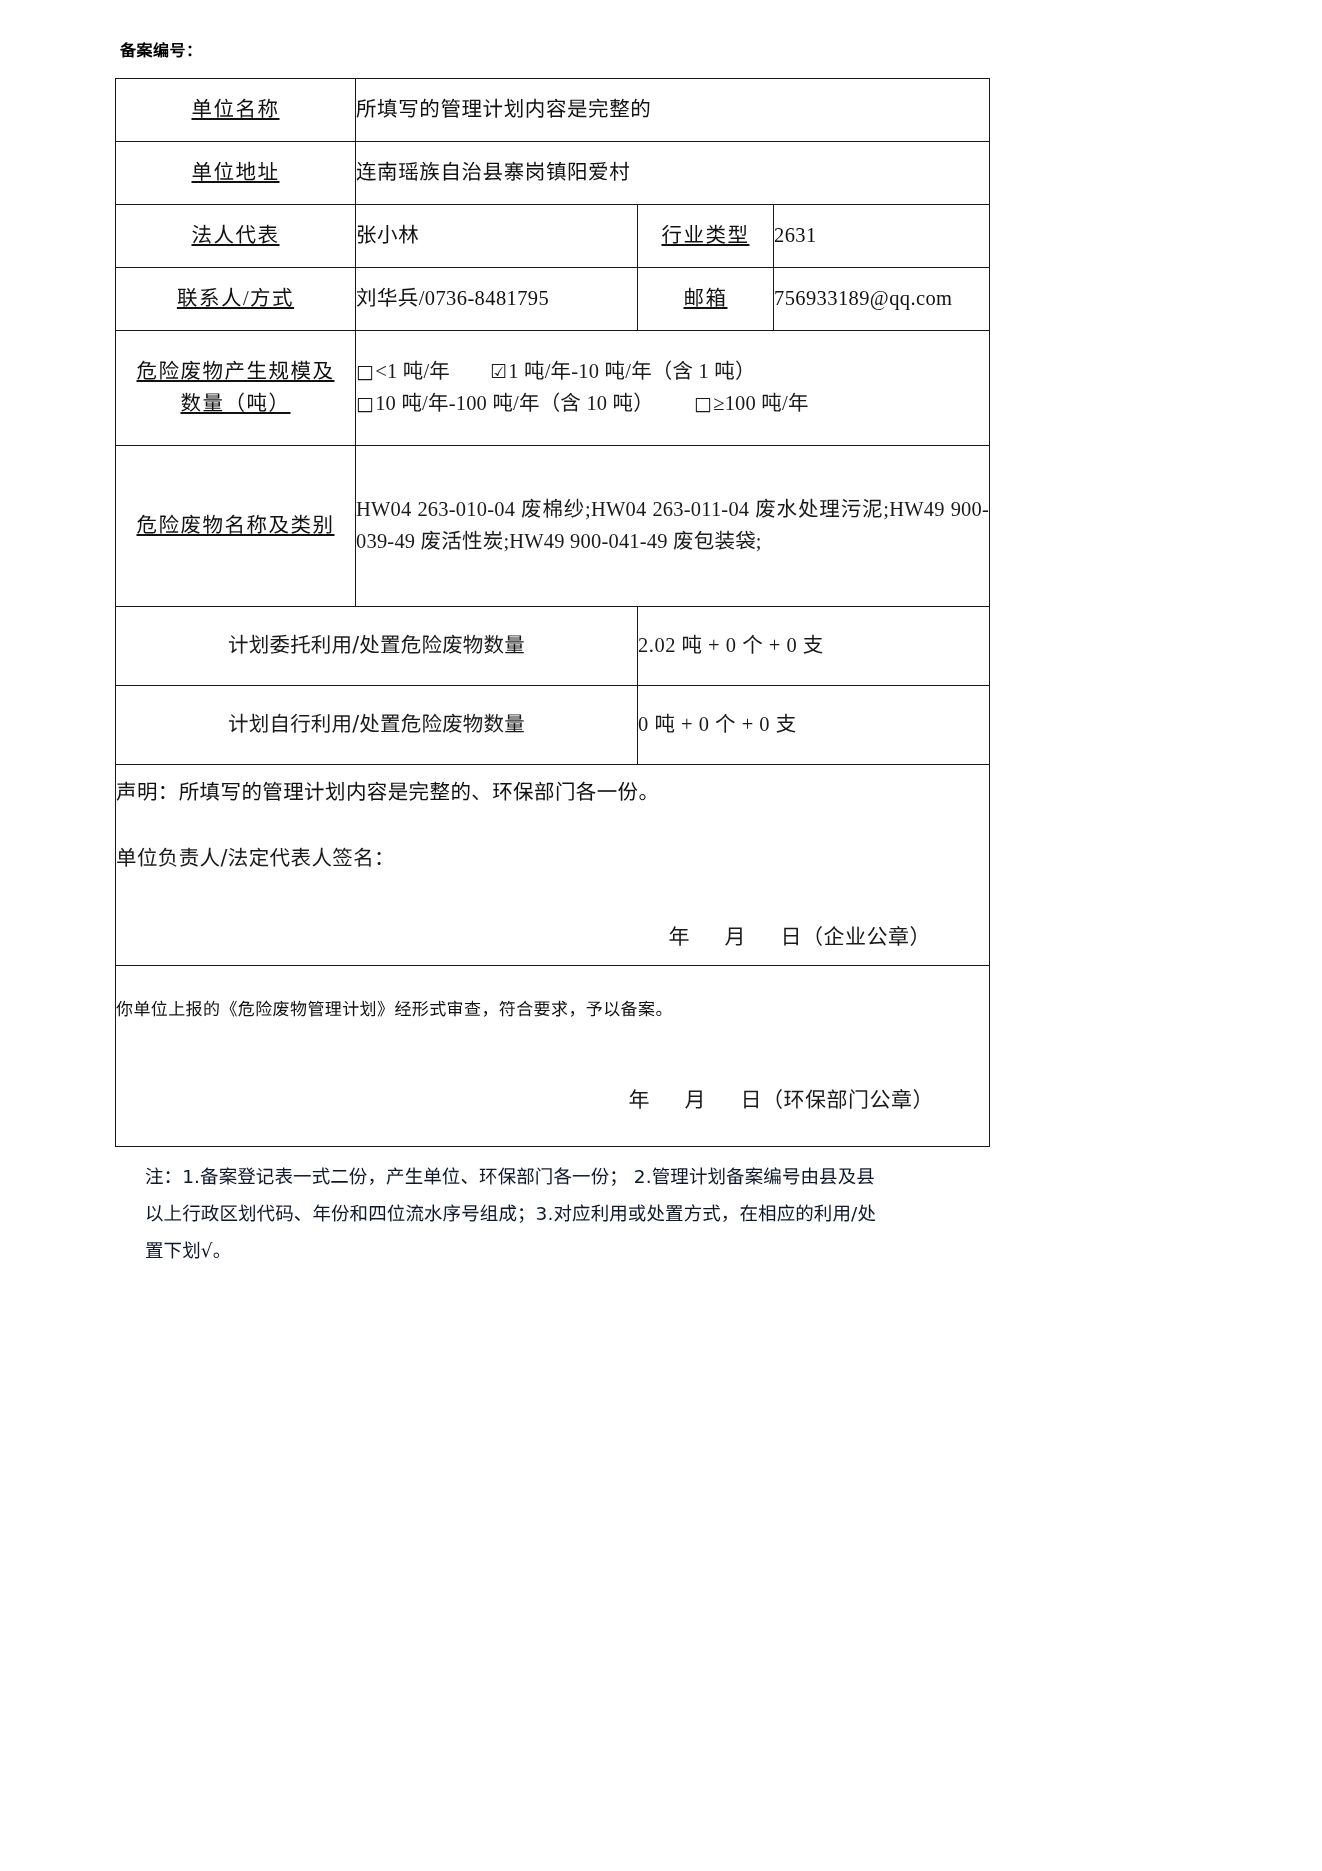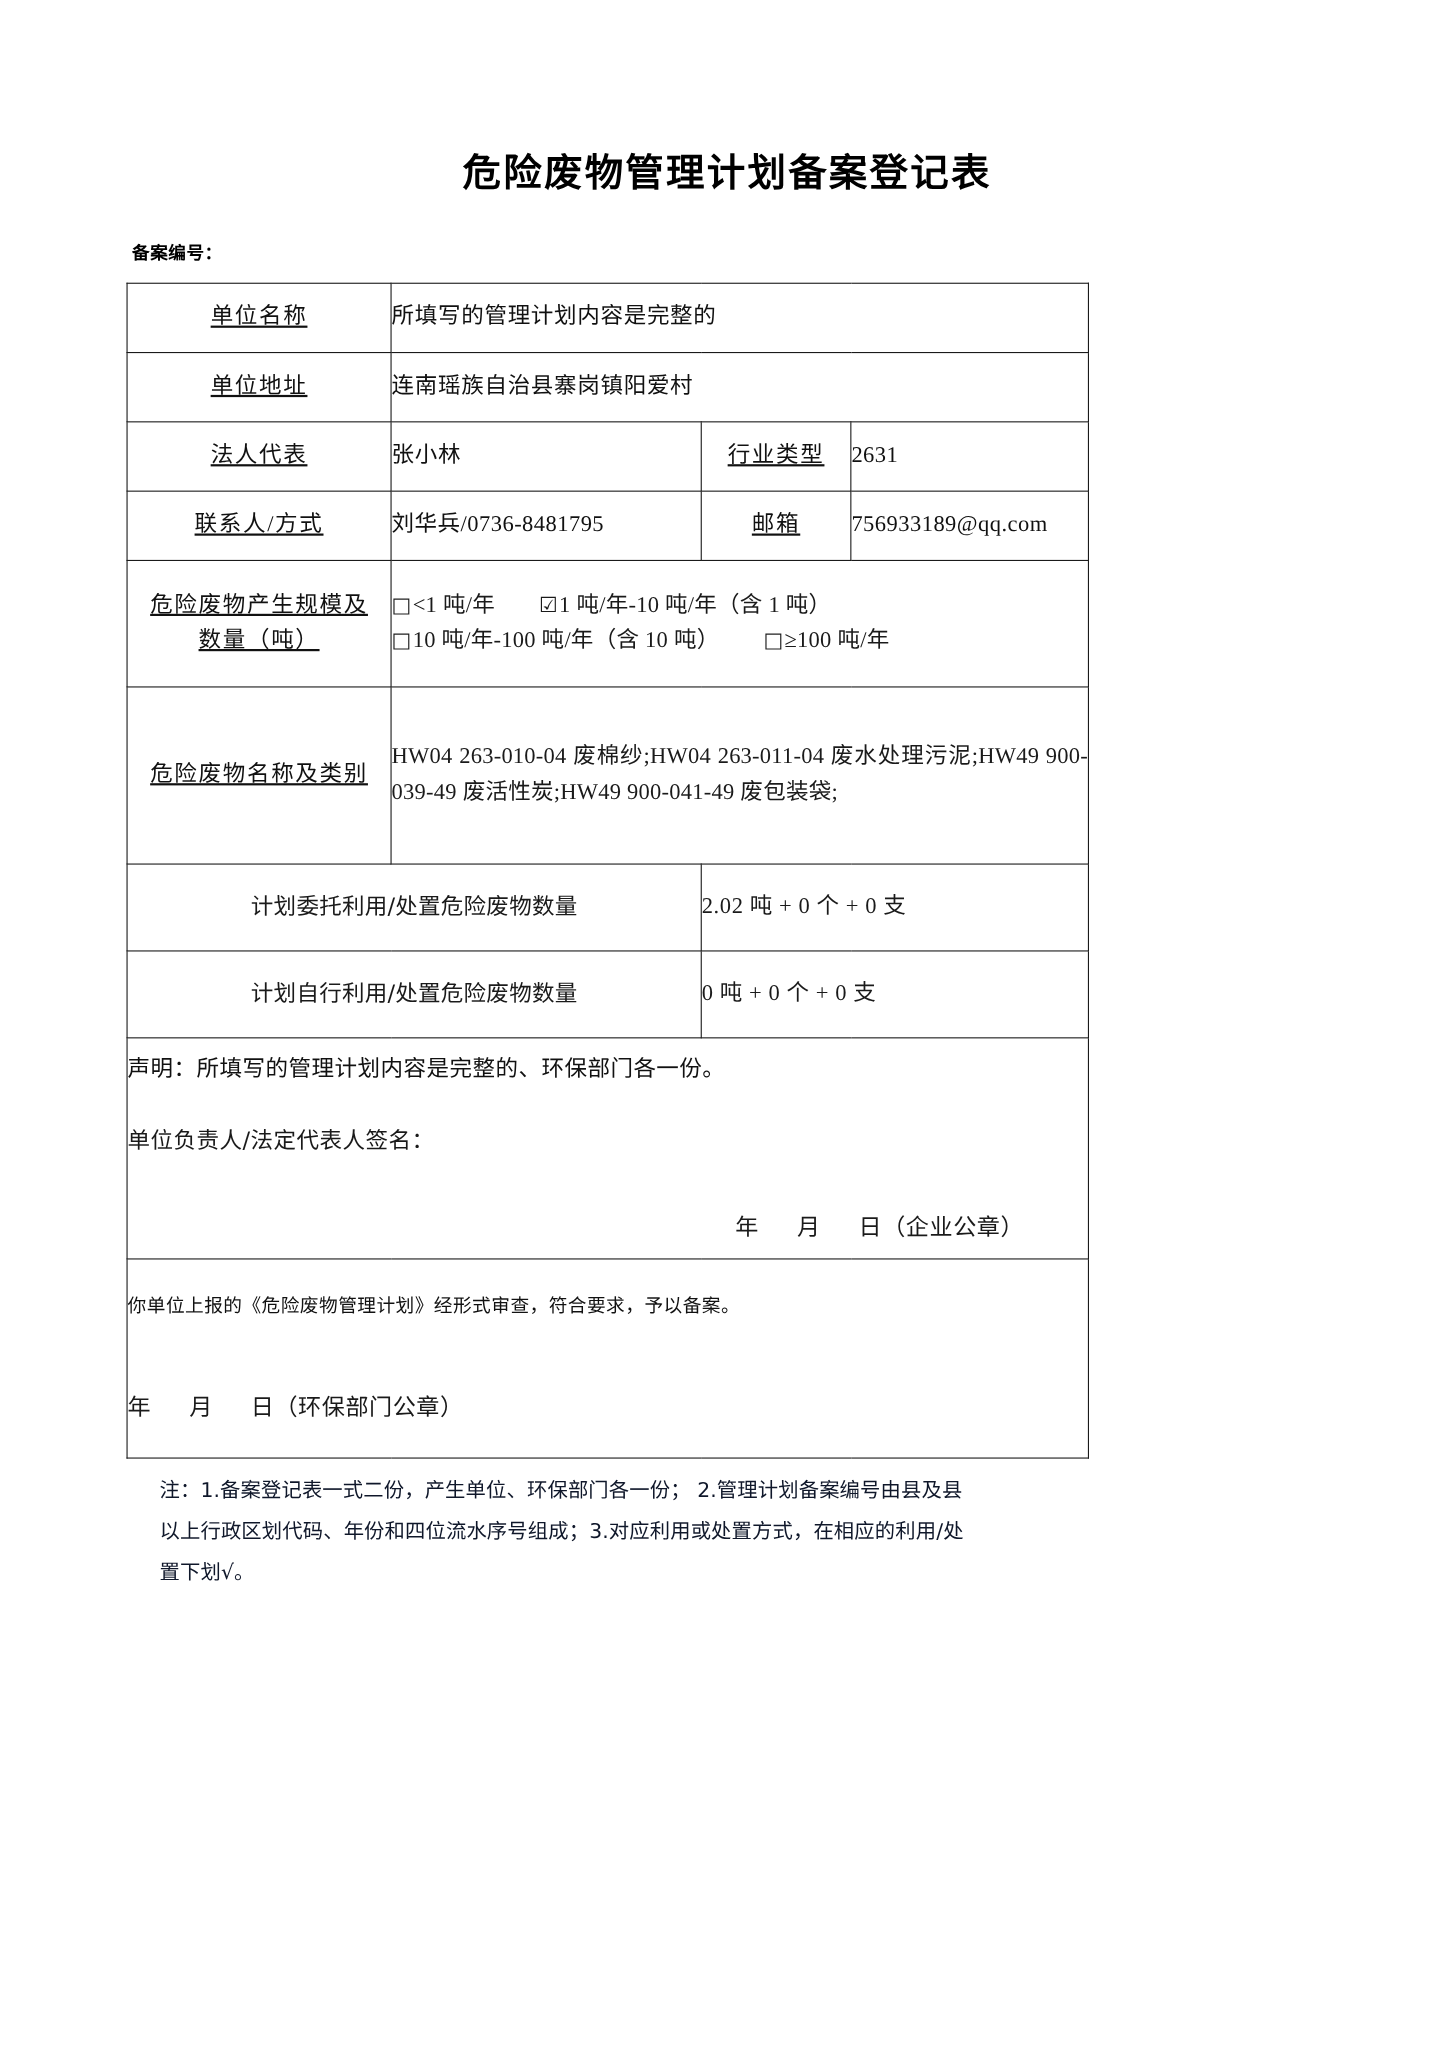--- a/index.html
+++ b/index.html
@@ -160,21 +160,21 @@
     height: 180px;
     vertical-align: top;
   }
   .approve-line {
     font-family: "DejaVu Sans", "Liberation Sans", sans-serif;
     font-size: 17px;
     color: #111;
     letter-spacing: 0.4px;
   }
   .date-line2 {
-    text-align: left;
+    text-align: right;
     font-family: "Liberation Serif", "DejaVu Serif", serif;
     font-size: 21px;
     letter-spacing: 0.5px;
     padding-right: 55px;
     padding-top: 62px;
     white-space: pre;
   }
 
   
   .footnote {
@@ -188,21 +188,20 @@
     letter-spacing: 0.1px;
     text-align: justify;
     text-justify: inter-ideograph;
   }
 </style>
 </head>
 <body>
 
 <div class="page">
 
-  <h1 class="doc-title">危险废物管理计划备案登记表</h1>
 
   <div class="record-no">备案编号：</div>
 
   <table class="form">
     <colgroup>
       <col style="width:240px">
       <col style="width:282px">
       <col style="width:136px">
       <col style="width:216px">
     </colgroup>

